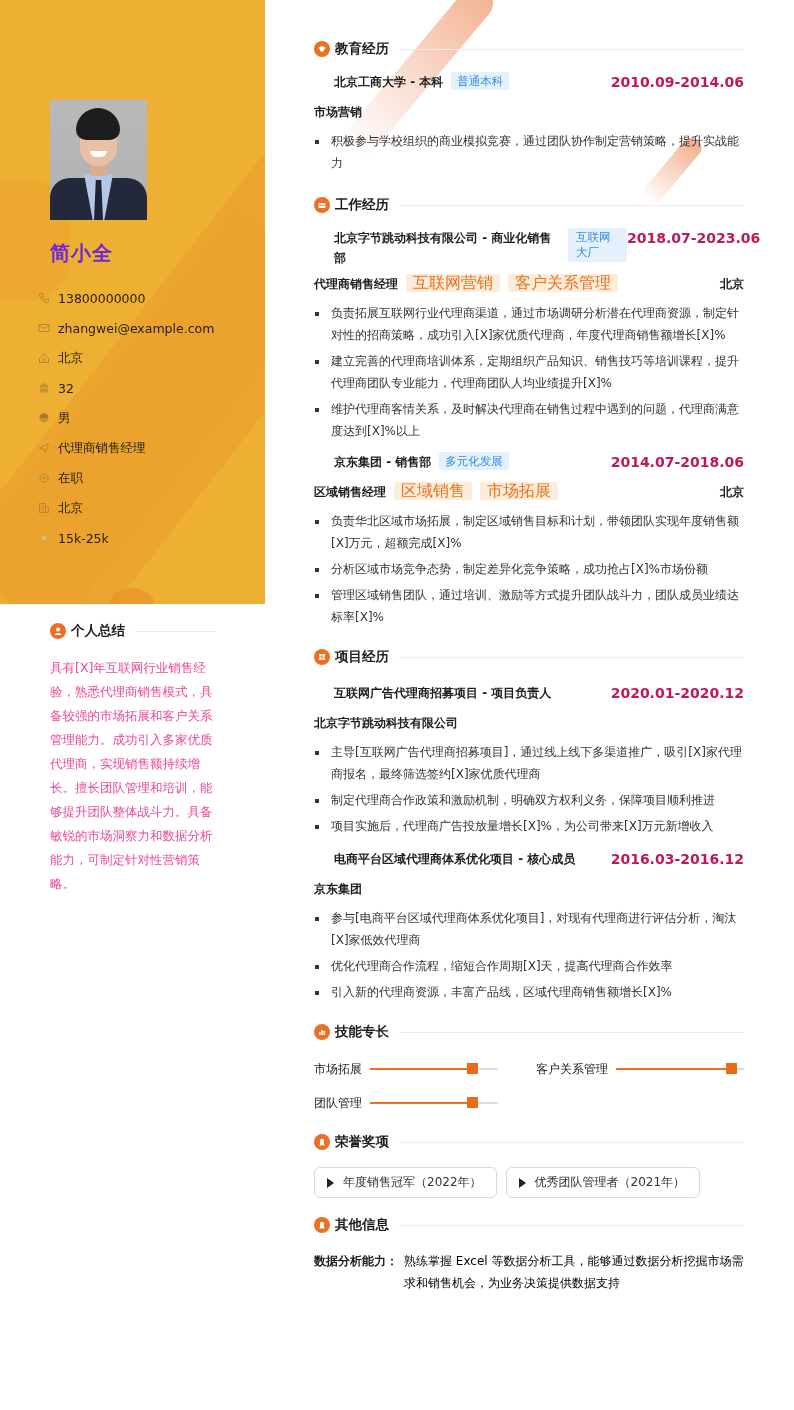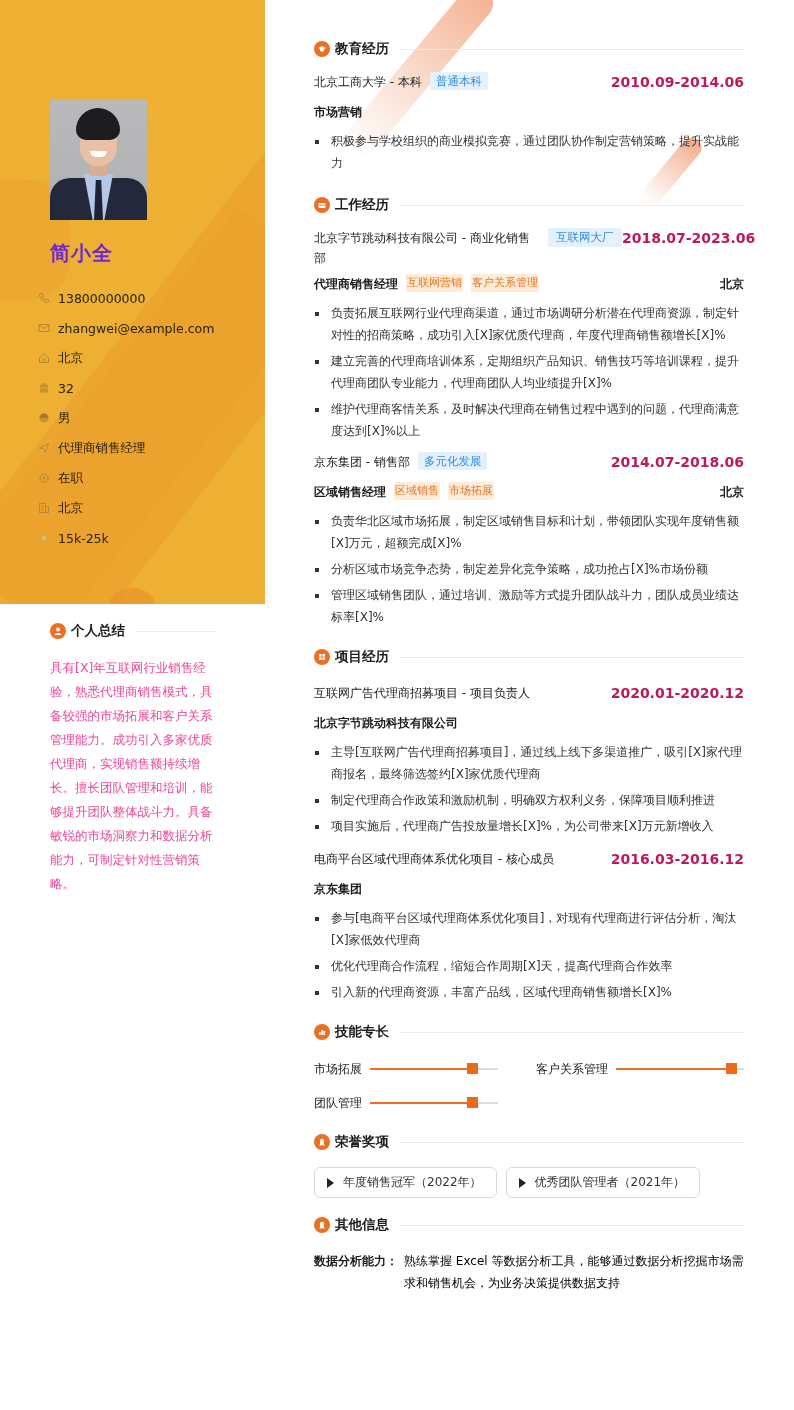--- a/index.html
+++ b/index.html
@@ -57,25 +57,25 @@
 
   .main { position: absolute; left: 314px; top: 40px; width: 430px; }
   .deco1 { position: absolute; left: 470px; top: -10px; width: 34px; height: 210px; border-radius: 17px;
     background: linear-gradient(to bottom, rgba(238,145,100,0.7), rgba(250,220,180,0.0)); transform: rotate(40deg); transform-origin: top center; }
   .deco2 { position: absolute; left: 688px; top: 140px; width: 20px; height: 80px; border-radius: 10px;
     background: linear-gradient(to bottom, rgba(238,145,100,0.75), rgba(250,220,180,0.0)); transform: rotate(40deg); transform-origin: top center; }
 
   .section { position: relative; }
   .row { display: flex; justify-content: space-between; align-items: flex-start; }
   .row-left { display: flex; align-items: flex-start; flex-wrap: nowrap; }
-  .b-title { font-size: 12px; font-weight: normal; color: #1d1d1d; line-height: 20px; }
+  .b-title { font-size: 12px; font-weight: bold; color: #1d1d1d; line-height: 20px; margin-left: 20px; }
   .b-date { font-size: 14px; font-weight: bold; color: #be185d; line-height: 20px; white-space: nowrap; }
   .tag-blue { background: #e4f1fc; color: #2f8ede; font-size: 11.5px; padding: 0 6px; line-height: 18px; margin-left: 8px; border-radius: 2px; white-space: nowrap; }
-  .tag-blue.multi { white-space: normal; width: 74px; line-height: 15px; padding: 2px 8px; margin-left: 12px; border-radius: 3px; }
-  .tag-orange { background: #fdecd9; color: #e9731f; font-size: 11px; padding: 0 1px; line-height: 18px; margin-left: 8px; border-radius: 2px; white-space: nowrap; }
+  .tag-blue.multi { white-space: normal; width: 59px; line-height: 15px; padding: 2px 8px; margin-left: 12px; border-radius: 3px; }
+  .tag-orange { background: #fdecd9; color: #e9731f; font-size: 16px; padding: 0 7px; line-height: 18px; margin-left: 8px; border-radius: 2px; white-space: nowrap; }
   .sub { font-size: 12px; font-weight: bold; color: #1d1d1d; line-height: 20px; }
   ul.bullets { list-style: none; margin-top: 8px; }
   ul.bullets li { position: relative; font-size: 12px; line-height: 22px; color: #333; padding-left: 17px; margin-bottom: 4px; }
   ul.bullets li::before { content: ""; position: absolute; left: 1px; top: 10px; width: 4px; height: 4px; background: #333; }
 
   .skills { display: grid; grid-template-columns: 222px 208px; row-gap: 14px; margin-top: 18px; }
   .skill { display: flex; align-items: center; height: 20px; }
   .skill-label { font-size: 12px; color: #1d1d1d; white-space: nowrap; margin-right: 8px; }
   .skill-track { position: relative; flex: 1; height: 2px; background: #dcdcdc; }
   .skill-fill { position: absolute; left: 0; top: 0; height: 2px; background: #EB7023; }

